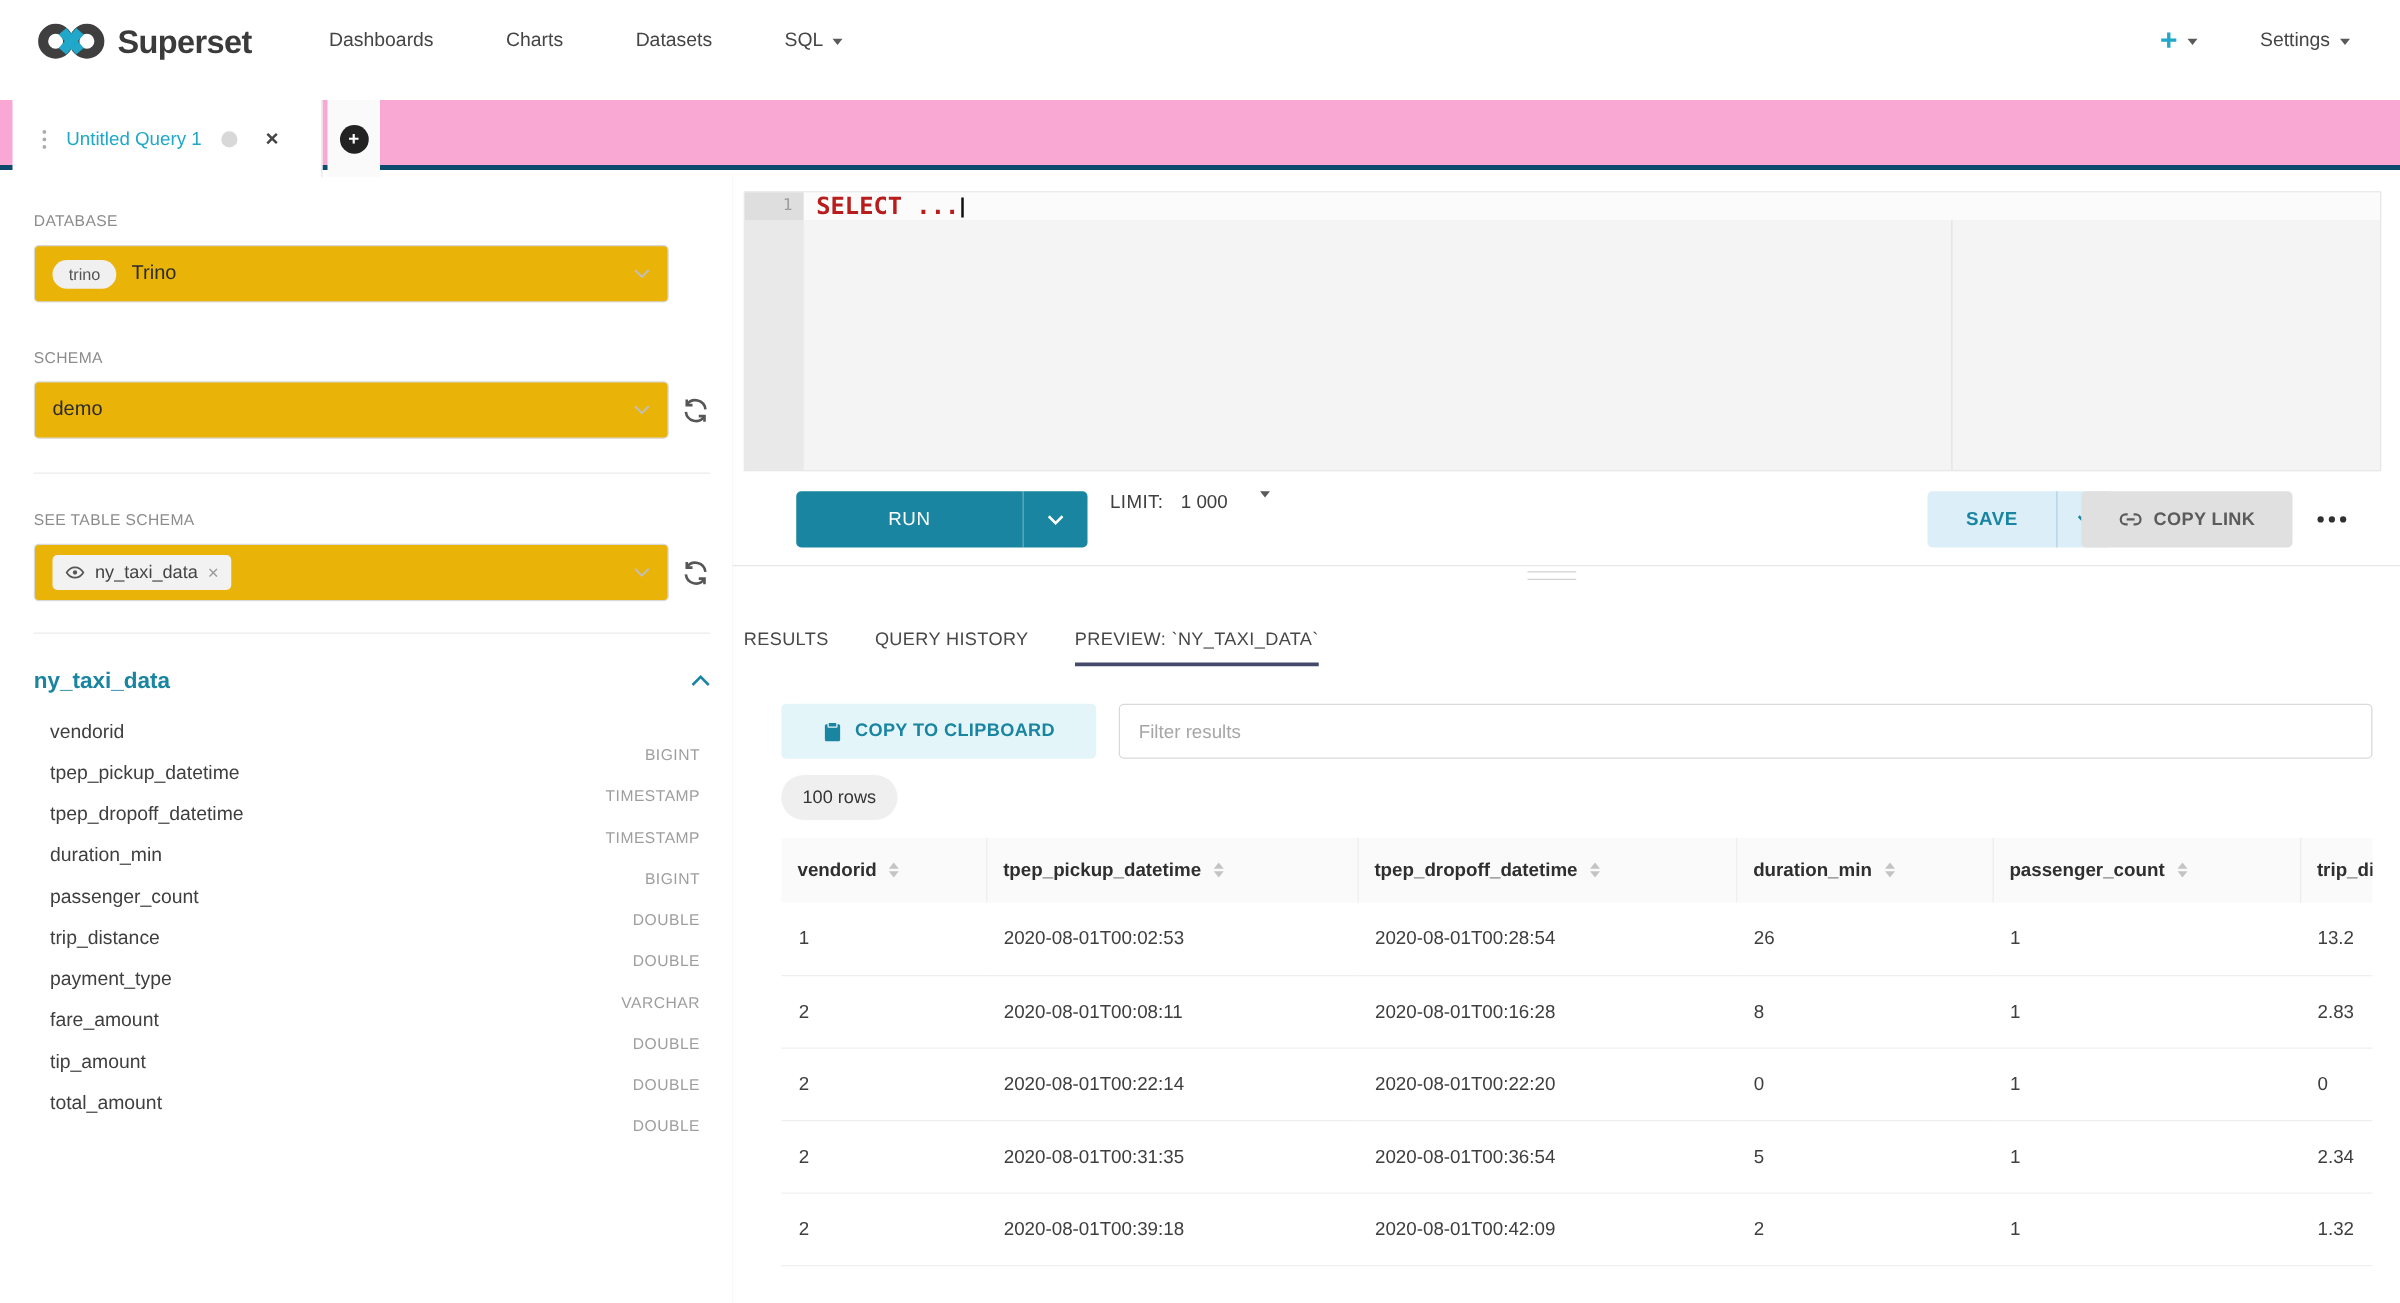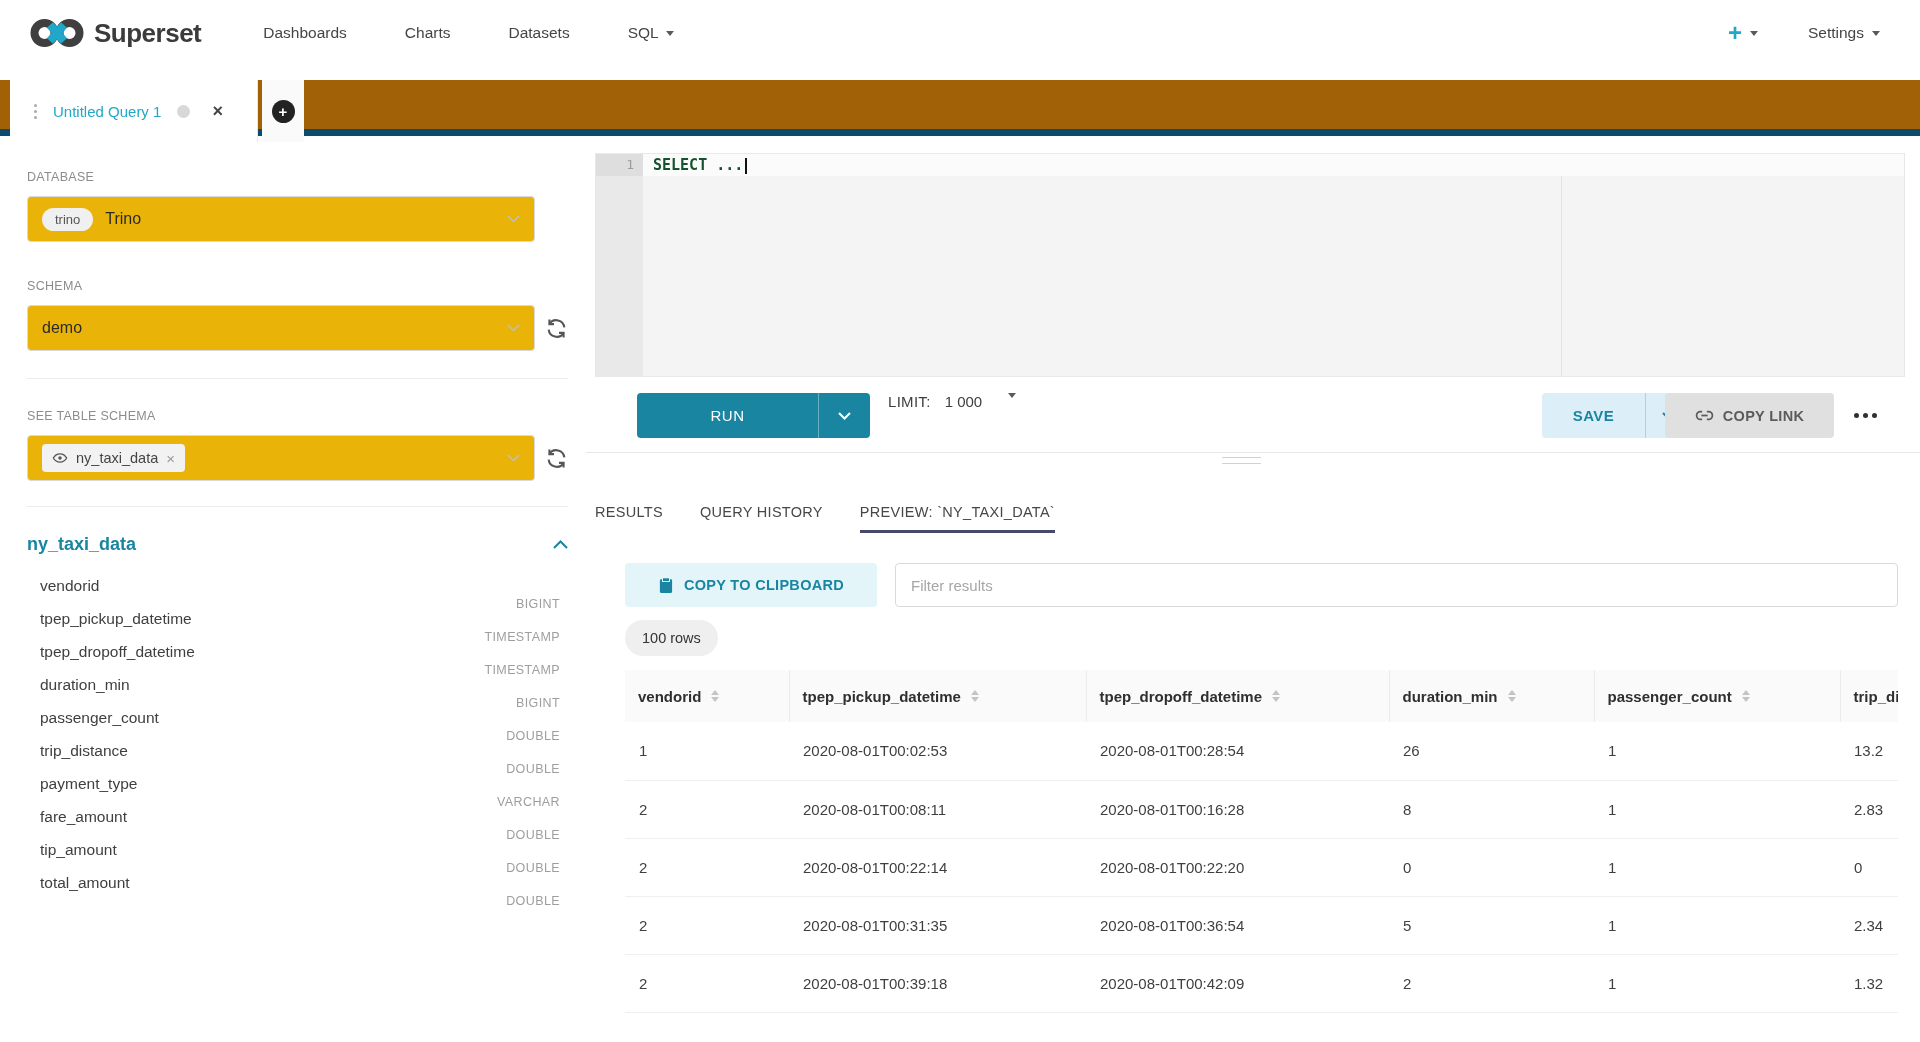--- a/index.html
+++ b/index.html
@@ -16,21 +16,21 @@
   .nav-item { font-size:15.5px; color:#454545; display:flex; align-items:center; gap:7px; cursor:pointer; }
   .caret-down { width:0; height:0; border-left:4.5px solid transparent;
     border-right:4.5px solid transparent; border-top:5px solid #5a5a5a; display:inline-block; }
   .nav-right { margin-left:auto; display:flex; align-items:center; gap:50px; }
   .plus-group { display:flex; align-items:center; gap:8px; }
   .plus-glyph { color:#20a7c9; font-size:24px; font-weight:bold; line-height:1; }
   .settings-group { display:flex; align-items:center; gap:8px; font-size:15.5px; color:#454545; }
 
   
   .tabstrip { position:absolute; left:0; top:80px; width:1920px; height:56px;
-    background:#a16207; border-bottom:7px solid #0c4a6e; }
+    background:#f9a8d4; border-bottom:4px solid #0c4a6e; }
   .qtab { position:absolute; left:10px; top:0; width:248px; height:62px; background:#fff;
     border-right:1px solid #e8e8e8; display:flex; align-items:center; padding:0 0 0 24px; }
   .drag-dots { display:flex; flex-direction:column; gap:3px; margin-right:16px; }
   .drag-dots i { width:3px; height:3px; border-radius:50%; background:#ababab; }
   .qtab-label { color:#1fa8c9; font-size:15px; }
   .status-dot { width:13px; height:13px; border-radius:50%; background:#d8d8d8; margin-left:16px; }
   .qtab-close { margin-left:22px; font-size:18px; font-weight:bold; color:#454545; line-height:1; cursor:pointer; }
   .addtab { position:absolute; left:262px; top:0; width:42px; height:62px; background:#fafafa;
     display:flex; align-items:center; justify-content:center; }
   .addtab-circle { width:23px; height:23px; border-radius:50%; background:#222;
@@ -69,22 +69,22 @@
   
   .pane { position:absolute; left:586px; top:142px; right:0; bottom:0; background:#fff; }
 
   .editor { position:absolute; left:9px; top:11px; width:1310px; height:224px;
     border:1px solid #e8e8e8; background:#f4f4f4; }
   .gutter { position:absolute; left:0; top:0; bottom:0; width:47px; background:#e9e9e9; }
   .gutter-cell { position:absolute; left:0; top:0; width:47px; height:22px; background:#dedede;
     font-family:"DejaVu Sans Mono", monospace; font-size:13px; color:#9c9c9c;
     text-align:right; padding-right:9px; line-height:22px; }
   .codeline { position:absolute; left:47px; top:0; right:0; height:22px; background:#fbfbfb;
-    font-family:"DejaVu Sans Mono", monospace; font-weight:bold; font-size:15px;
-    color:#14532d; line-height:22px; padding-left:10px; }
+    font-family:"DejaVu Sans Mono", monospace; font-weight:bold; font-size:19px;
+    color:#b91c1c; line-height:22px; padding-left:10px; }
   .cursor { display:inline-block; width:2px; height:16px; background:#111;
     vertical-align:middle; margin-left:2px; }
   .print-margin { position:absolute; left:965px; top:22px; bottom:0; width:1px; background:#e2e2e2; }
 
   .run-btn { position:absolute; left:51px; top:251px; width:233px; height:45px;
     background:#1985a0; border-radius:4px; display:flex; color:#fff; cursor:pointer; }
   .run-main { flex:1; display:flex; align-items:center; justify-content:center;
     font-size:15px; letter-spacing:0.5px; }
   .run-caret { width:52px; border-left:1px solid rgba(255,255,255,0.35);
     display:flex; align-items:center; justify-content:center; }

